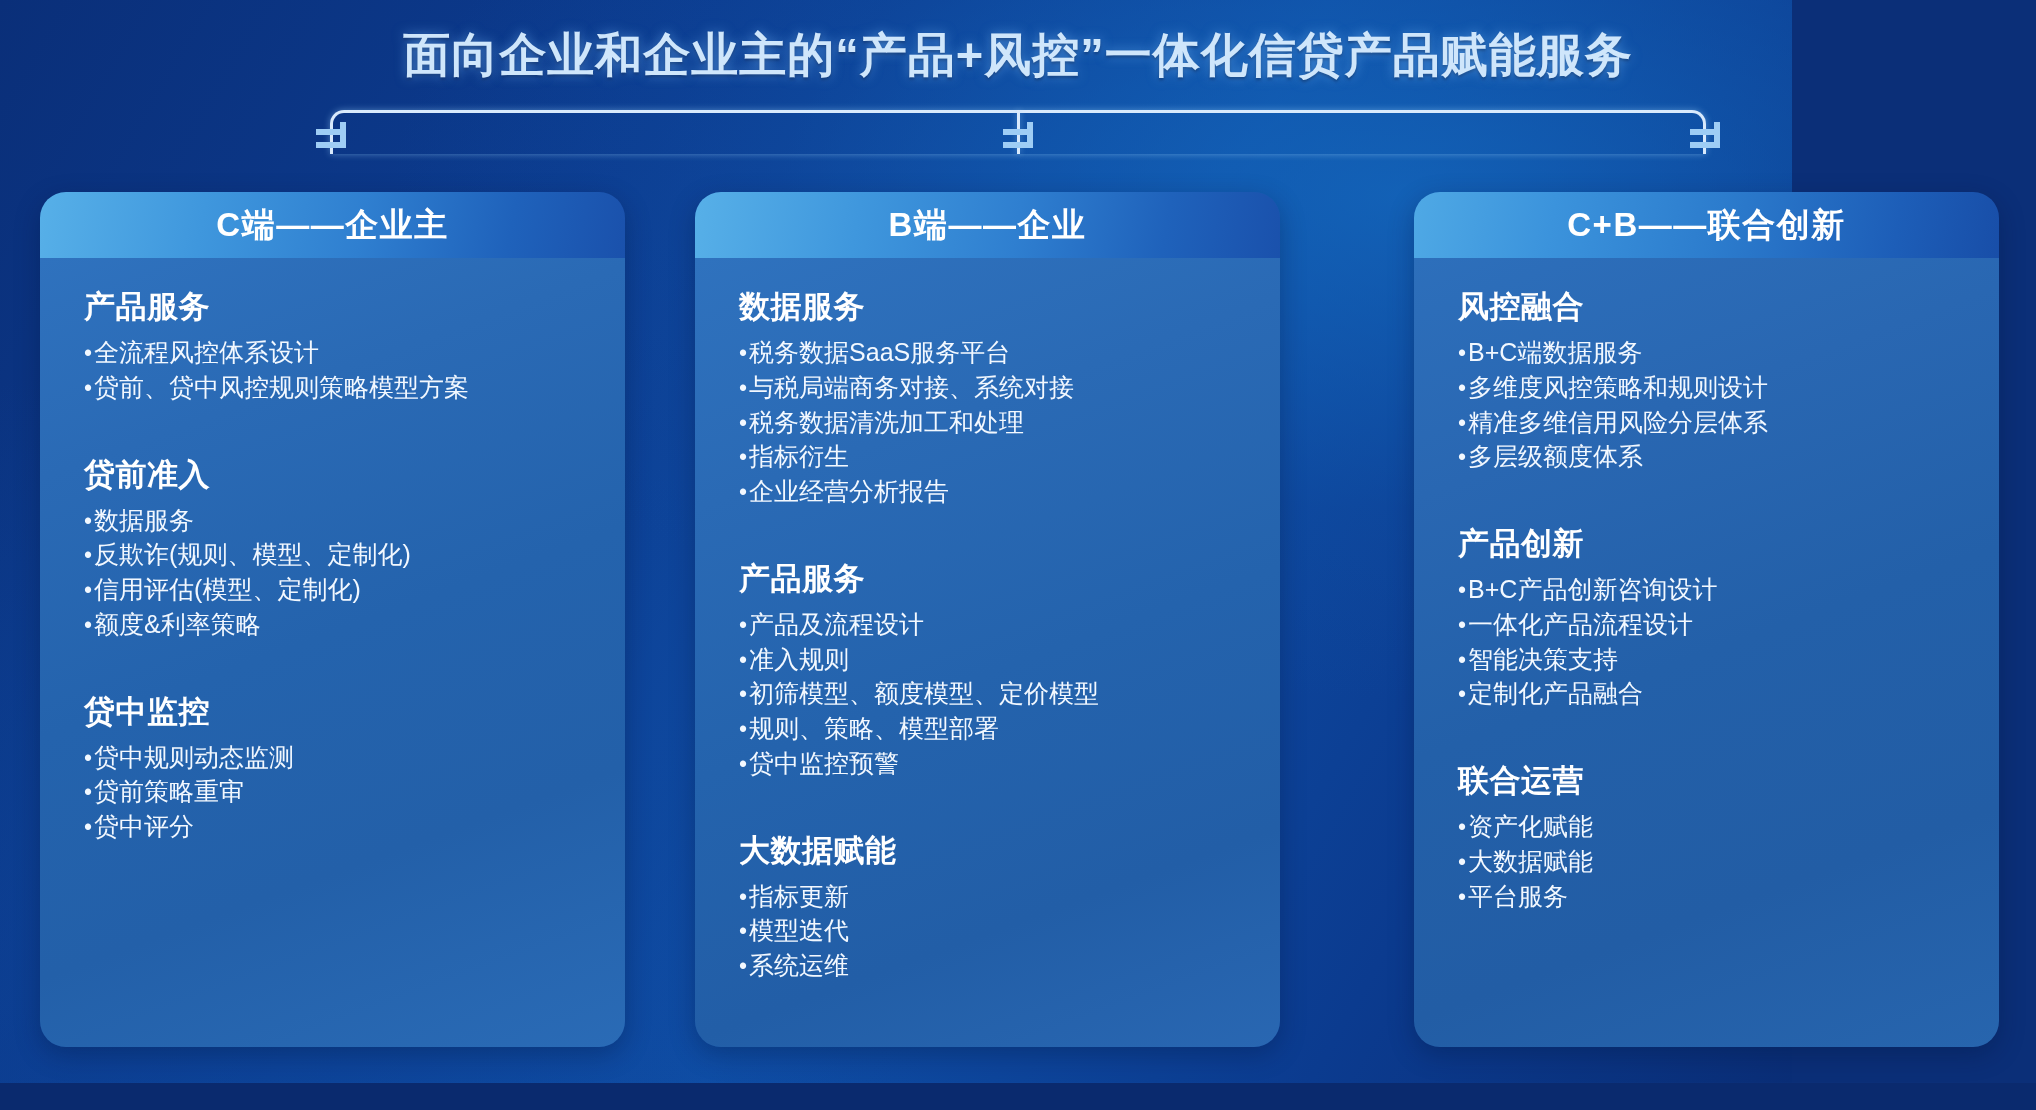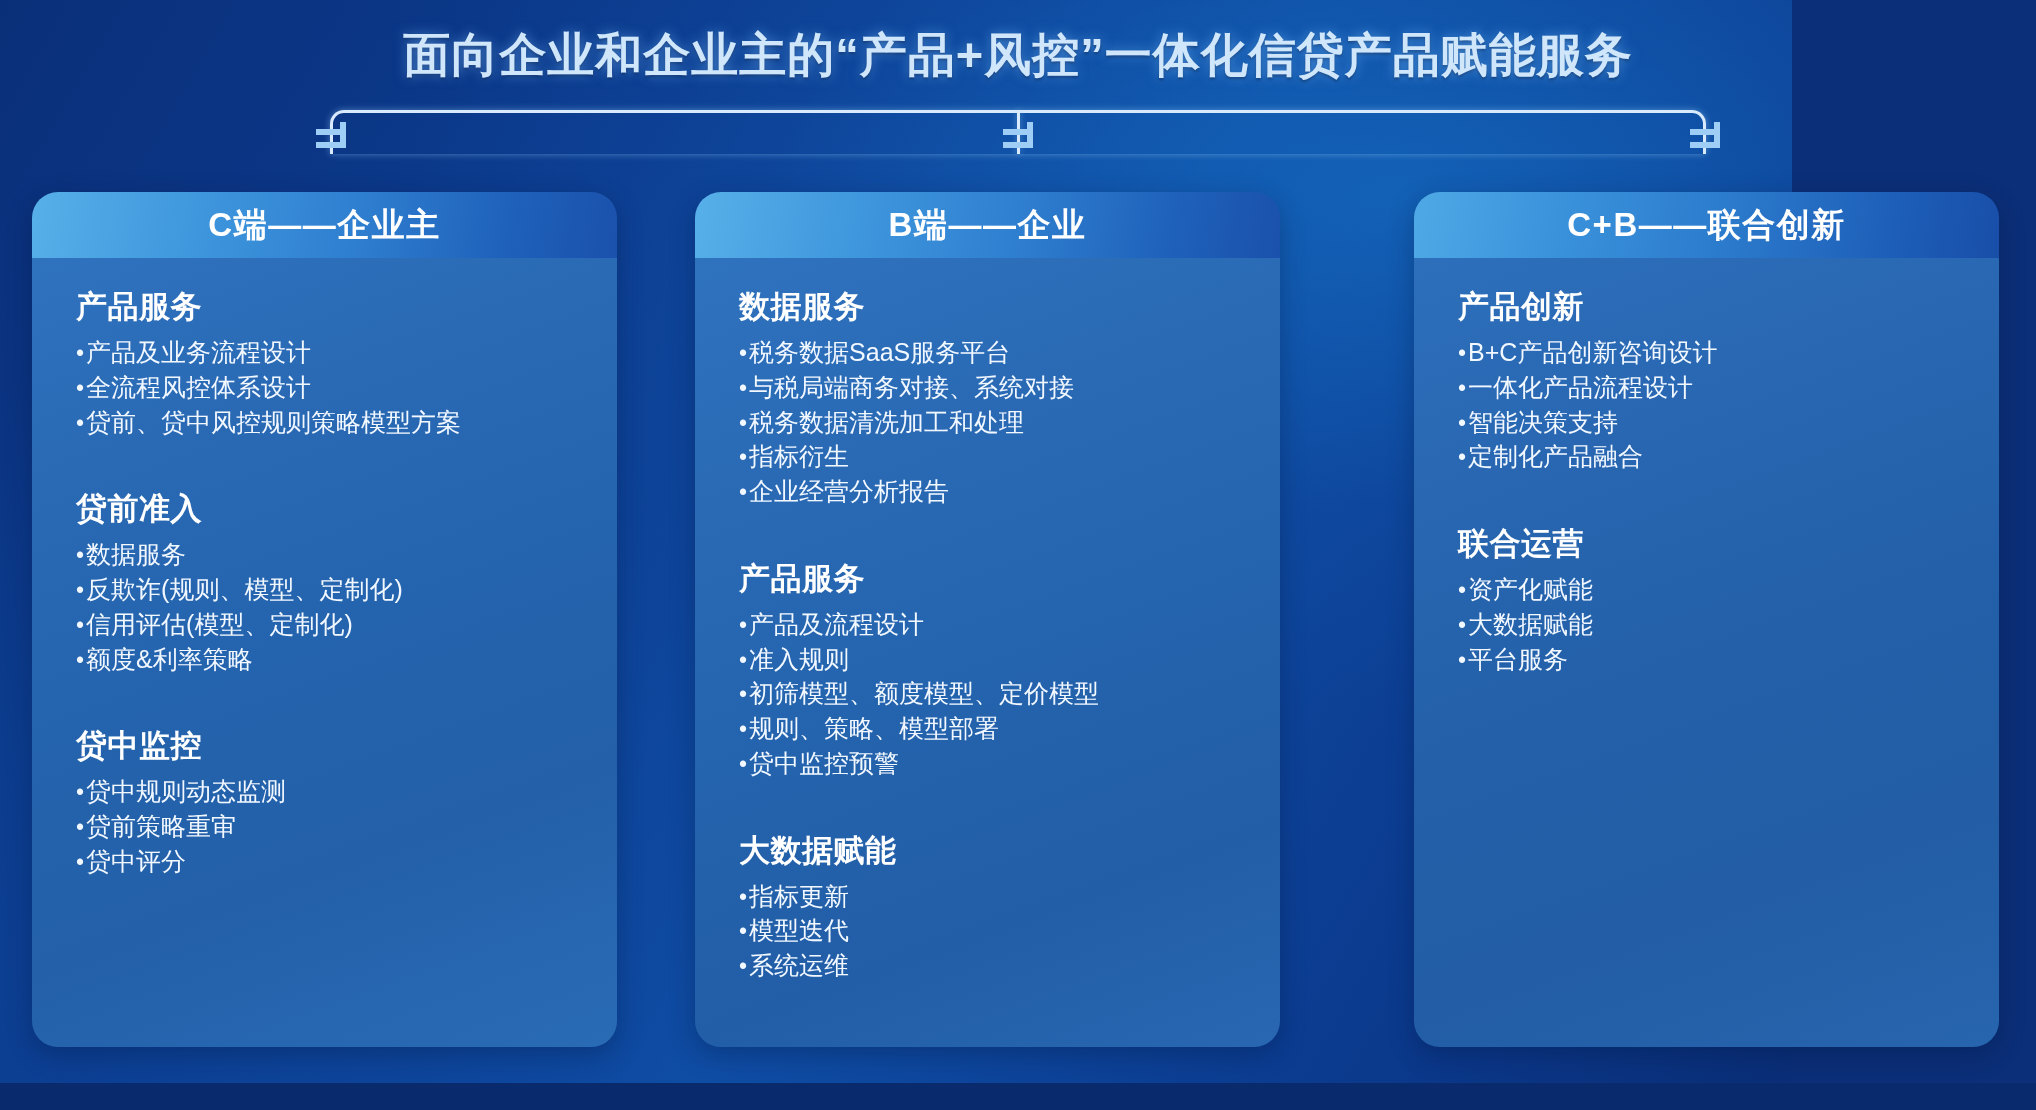--- a/index.html
+++ b/index.html
@@ -83,21 +83,21 @@
   
   .card {
     position: absolute;
     top: 192px;
     width: 585px;
     height: 855px;
     border-radius: 26px;
     overflow: hidden;
     box-shadow: 0 8px 26px rgba(3,20,60,0.33);
   }
-  #card1 { left: 32px; }
+  #card1 { left: 40px; }
   #card2 { left: 695px; }
   #card3 { left: 1414px; }
 
   .card-head {
     position: relative;
     height: 66px;
     line-height: 66px;
     text-align: center;
     font-size: 33px;
     font-weight: bold;
@@ -182,21 +182,20 @@
         <span></span>
     </div>
   </div>
 
   <div class="card" id="card1">
     <div class="card-head">C端——企业主</div>
     <div class="card-body">
       <div class="sec">
         <div class="sec-title">产品服务</div>
         <ul class="bullets">
-          <li>产品及业务流程设计</li>
           <li>全流程风控体系设计</li>
           <li>贷前、贷中风控规则策略模型方案</li>
         </ul>
       </div>
       <div class="sec">
         <div class="sec-title">贷前准入</div>
         <ul class="bullets">
           <li>数据服务</li>
           <li>反欺诈(规则、模型、定制化)</li>
           <li>信用评估(模型、定制化)</li>
@@ -245,20 +244,29 @@
           <li>系统运维</li>
         </ul>
       </div>
     </div>
   </div>
 
   <div class="card" id="card3">
     <div class="card-head">C+B——联合创新</div>
     <div class="card-body">
       <div class="sec">
+        <div class="sec-title">风控融合</div>
+        <ul class="bullets">
+          <li>B+C端数据服务</li>
+          <li>多维度风控策略和规则设计</li>
+          <li>精准多维信用风险分层体系</li>
+          <li>多层级额度体系</li>
+        </ul>
+      </div>
+      <div class="sec">
         <div class="sec-title">产品创新</div>
         <ul class="bullets">
           <li>B+C产品创新咨询设计</li>
           <li>一体化产品流程设计</li>
           <li>智能决策支持</li>
           <li>定制化产品融合</li>
         </ul>
       </div>
       <div class="sec">
         <div class="sec-title">联合运营</div>

